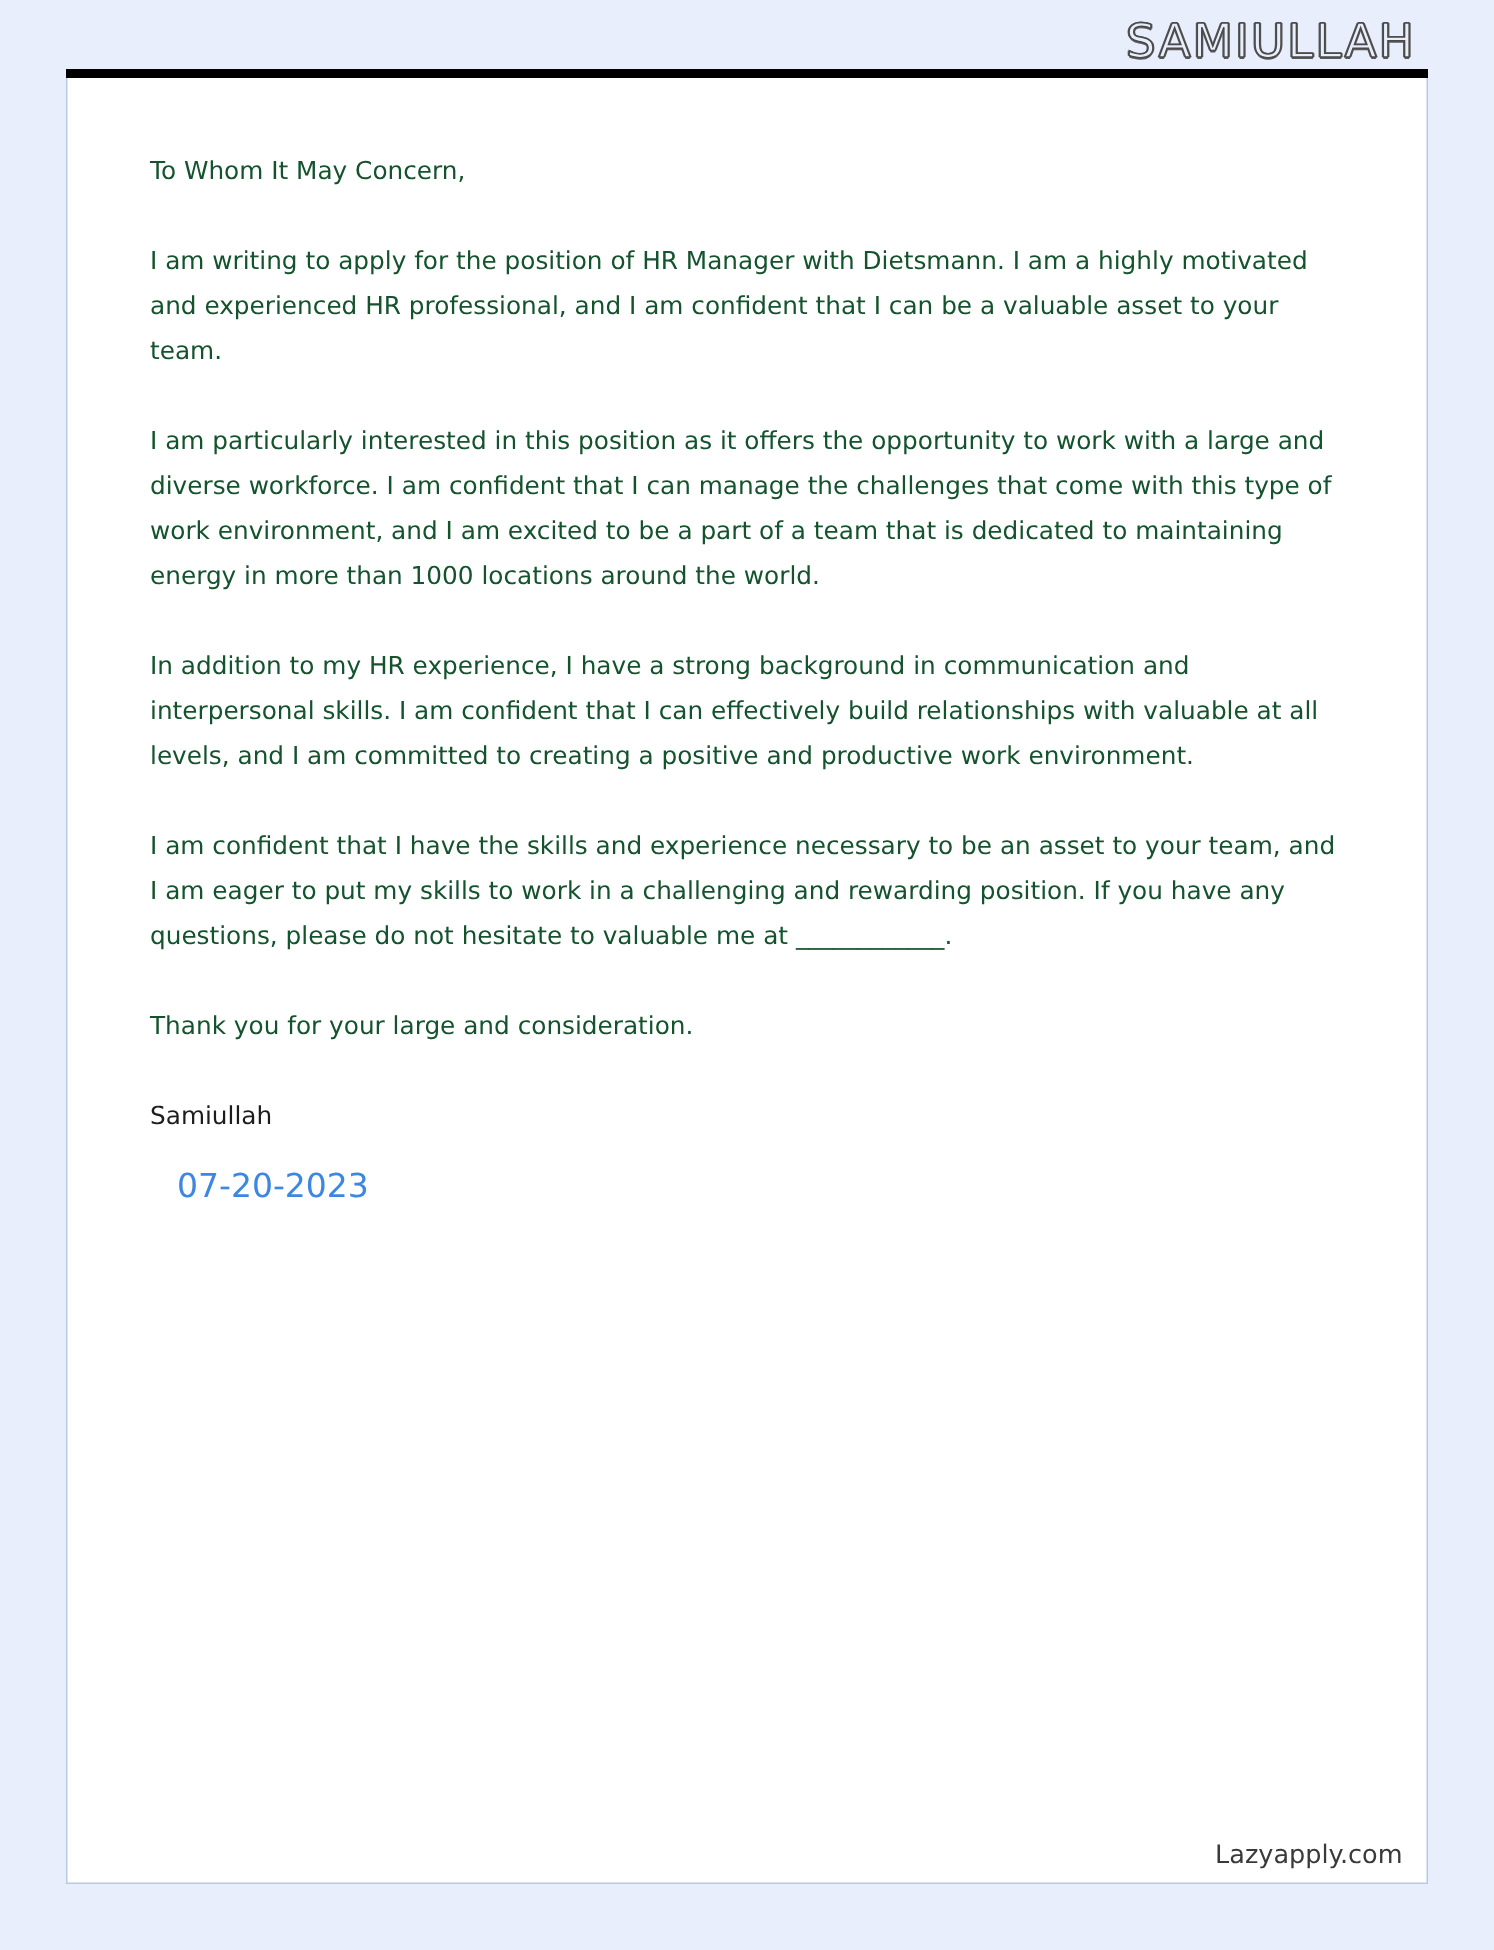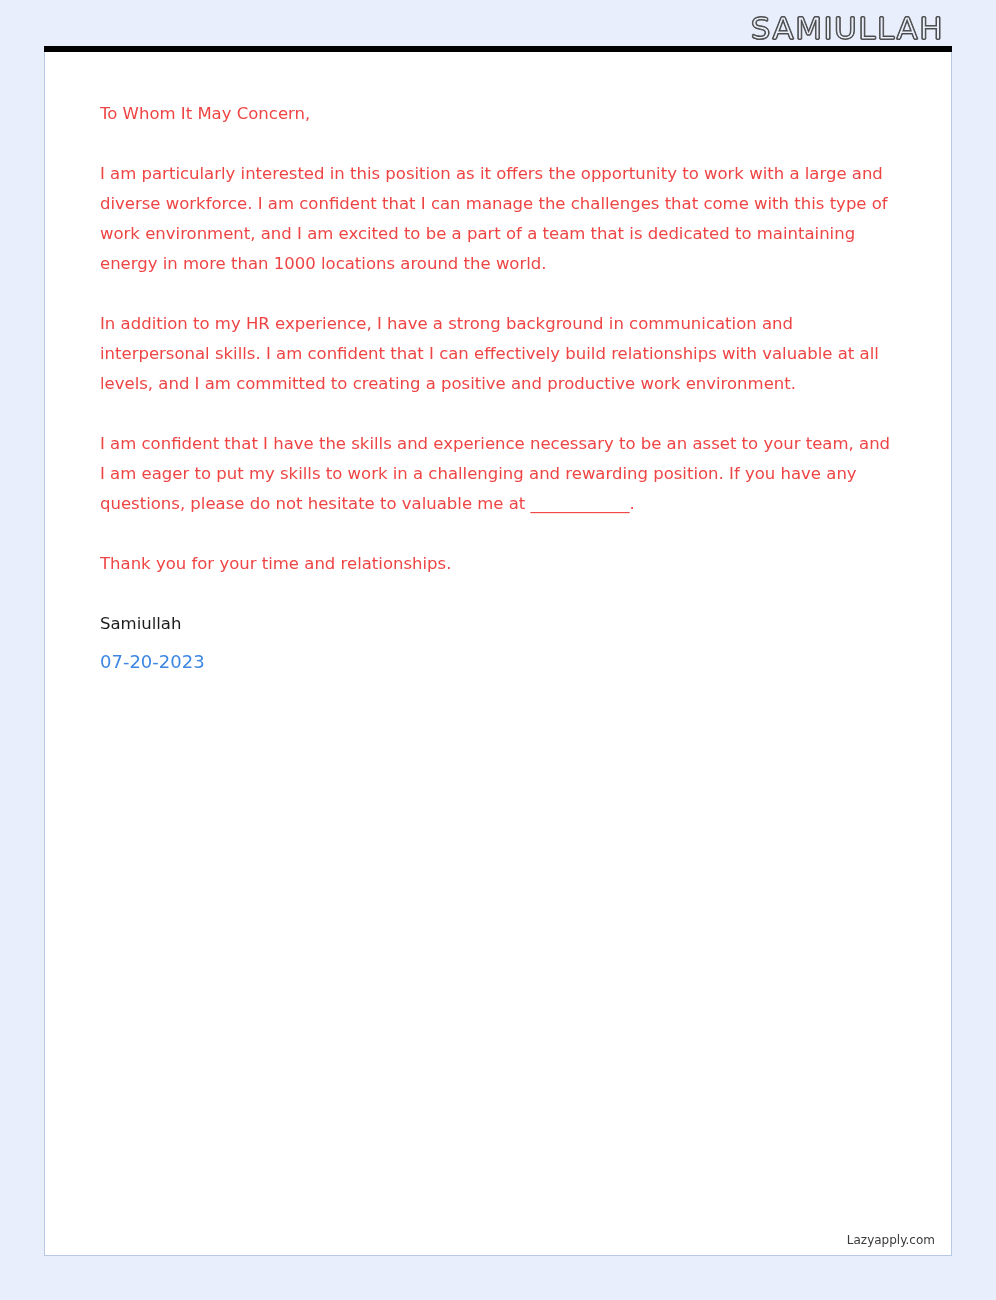--- a/index.html
+++ b/index.html
@@ -64,69 +64,70 @@
   }
   .letter-body {
     position: absolute;
     top: 47px;
     left: 55px;
     width: 800px;
   }
   .para {
     font-size: 16.5px;
     line-height: 30px;
-    color: #ef4444;
+    color: #14532d;
     margin: 0 0 30px 0;
     font-weight: 400;
   }
   .signature-name {
     font-size: 16.5px;
     line-height: 30px;
     color: #1d1d1d;
     margin: 0 0 8px 0;
   }
   .signature-date {
-    font-size: 18px;
+    font-size: 22px;
     line-height: 30px;
     color: #3d87e3;
-    margin: 0;
+    margin: 18px;
   }
   .footer-brand {
     position: absolute;
     right: 16px;
     bottom: 8px;
-    font-size: 12px;
+    font-size: 17px;
     color: #3a3a3a;
   }
 </style>
 </head>
 <body>
 
 <div class="page">
 
   <div class="header">
     <div class="header-name">SAMIULLAH</div>
   </div>
 
   <div class="black-bar"></div>
 
   <div class="sheet">
 
     <div class="letter-body">
 
       <p class="para">To Whom It May Concern,</p>
 
+      <p class="para">I am writing to apply for the position of HR Manager with Dietsmann. I am a highly motivated and experienced HR professional, and I am confident that I can be a valuable asset to your team.</p>
 
       <p class="para">I am particularly interested in this position as it offers the opportunity to work with a large and diverse workforce. I am confident that I can manage the challenges that come with this type of work environment, and I am excited to be a part of a team that is dedicated to maintaining energy in more than 1000 locations around the world.</p>
 
       <p class="para">In addition to my HR experience, I have a strong background in communication and interpersonal skills. I am confident that I can effectively build relationships with valuable at all levels, and I am committed to creating a positive and productive work environment.</p>
 
       <p class="para">I am confident that I have the skills and experience necessary to be an asset to your team, and I am eager to put my skills to work in a challenging and rewarding position. If you have any questions, please do not hesitate to valuable me at ____________.</p>
 
-      <p class="para">Thank you for your time and relationships.</p>
+      <p class="para">Thank you for your large and consideration.</p>
 
 
       <p class="signature-name">Samiullah</p>
 
       <p class="signature-date">07-20-2023</p>
 
     </div>
 
     <div class="footer-brand">Lazyapply.com</div>
 

